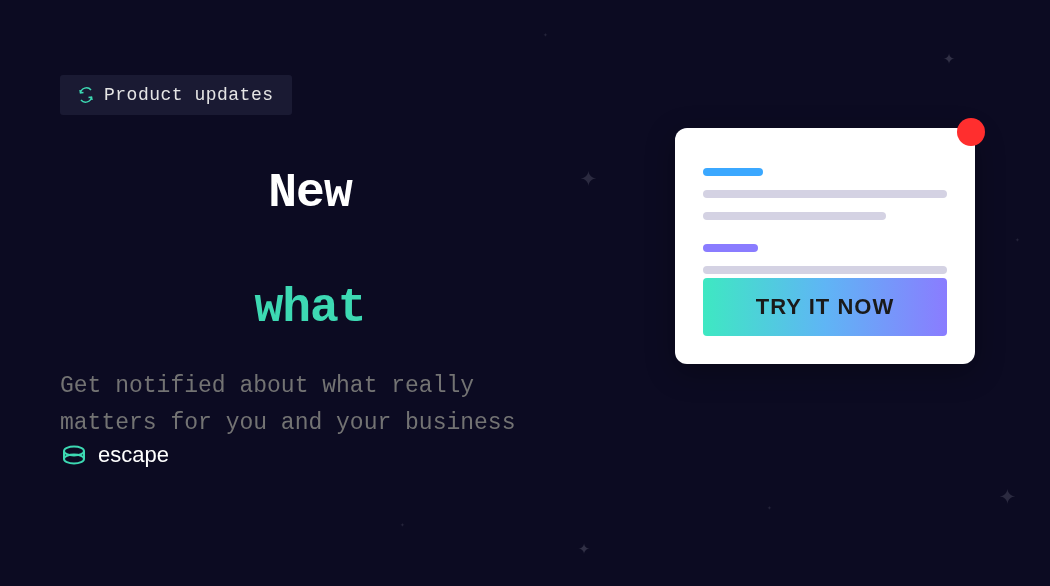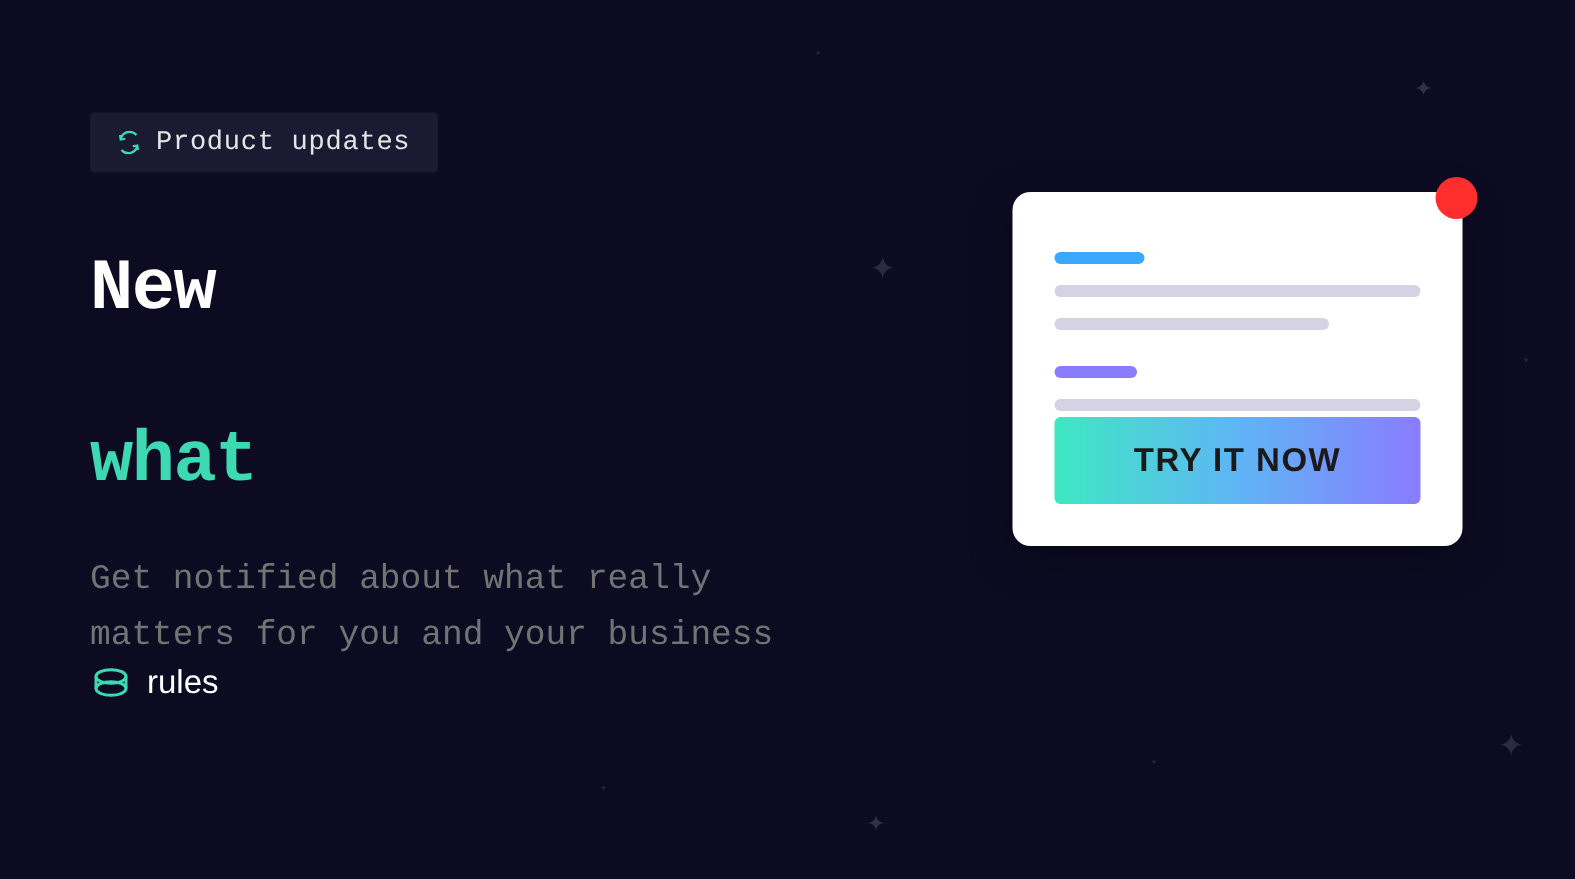--- a/index.html
+++ b/index.html
@@ -43,20 +43,21 @@
       color: #e5e5e5;
       font-size: 18px;
       letter-spacing: 0.5px;
     }
     .heading {
       font-size: 48px;
       font-weight: bold;
       line-height: 1.2;
       margin-bottom: 30px;
       letter-spacing: -1px;
+      text-align: center;
     }
     .heading-white { color: #ffffff; }
     .heading-teal { color: #3dd9b3; }
     .subtitle {
       color: #737373;
       font-size: 23px;
       line-height: 1.6;
       font-family: 'Courier New', monospace;
     }
     .logo {
@@ -155,21 +156,21 @@
 
   <div class="logo">
     <span class="logo-icon">
       <svg viewBox="0 0 28 28" fill="none" stroke="#3dd9b3" stroke-width="2">
         <ellipse cx="14" cy="10" rx="10" ry="4.5"></ellipse>
         <ellipse cx="14" cy="18" rx="10" ry="4.5"></ellipse>
         <path d="M4 10 L4 18"></path>
         <path d="M24 10 L24 18"></path>
       </svg>
     </span>
-    <span class="logo-text">rules</span>
+    <span class="logo-text">escape</span>
   </div>
 </div>
 
 <div class="card">
   <div class="notification-dot"></div>
   <div class="line blue"></div>
   <div class="line gray-long"></div>
   <div class="line gray-med"></div>
   <div class="line purple"></div>
   <div class="line gray-long"></div>

